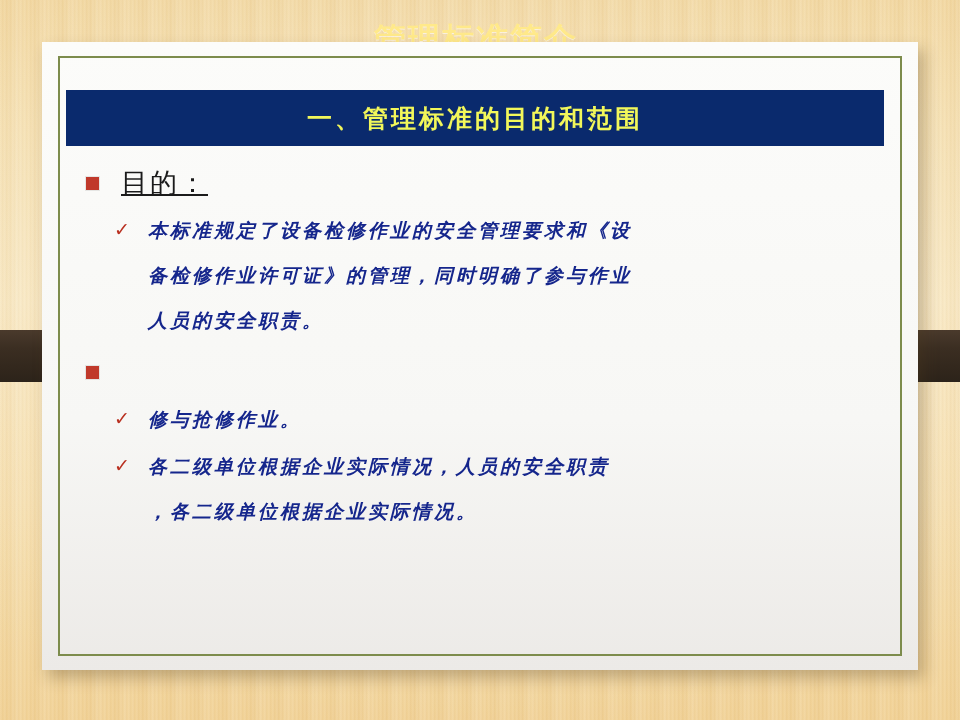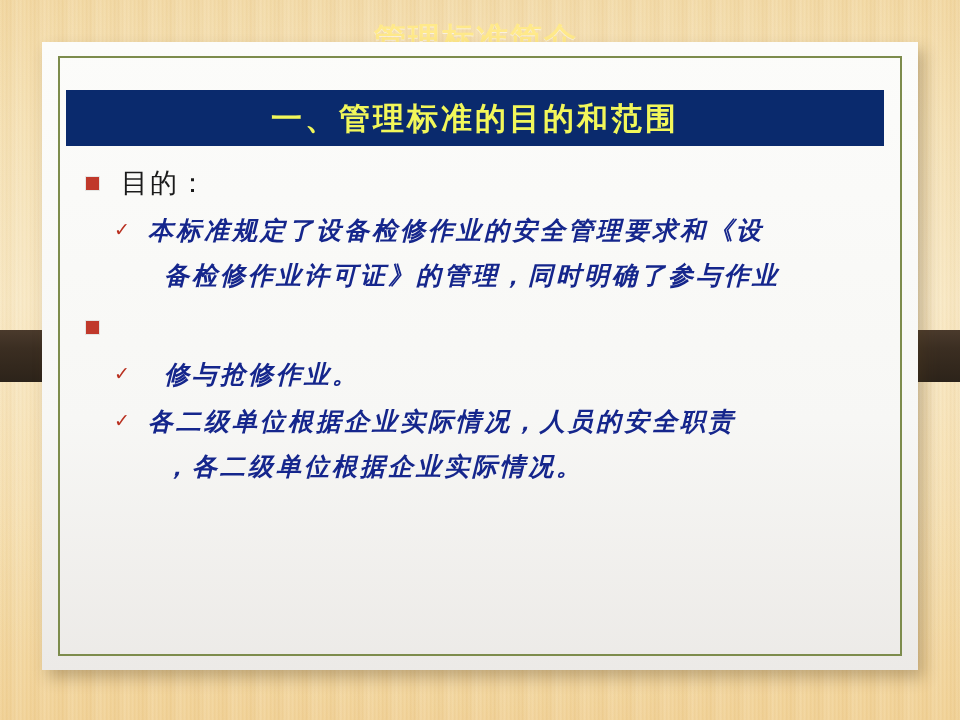--- a/index.html
+++ b/index.html
@@ -105,21 +105,21 @@
     top: 48px;
     width: 818px;
     height: 56px;
     background: #0a2a6d;
     display: flex;
     align-items: center;
     justify-content: center;
   }
   .banner-text {
     color: #f2f75a;
-    font-size: 31px;
+    font-size: 25px;
     font-weight: bold;
     letter-spacing: 3px;
     line-height: 1;
   }
 
   
   .content {
     position: absolute;
     left: 24px;
     top: 118px;
@@ -141,20 +141,21 @@
     background: #c0392b;
     flex: 0 0 auto;
     margin-right: 22px;
     box-shadow: 0 0 0 1px rgba(0,0,0,0.08);
   }
   .sec-head-label {
     font-size: 27px;
     color: #1b1b1b;
     letter-spacing: 2px;
     font-family: "Liberation Serif", "DejaVu Serif", serif;
+    text-decoration: underline;
   }
 
   .para {
     display: flex;
     align-items: flex-start;
     padding-left: 48px;
     margin-top: 2px;
   }
   .check-bullet {
     flex: 0 0 auto;
@@ -165,27 +166,27 @@
     font-size: 19px;
     line-height: 1;
   }
   .para-lines {
     flex: 1 1 auto;
   }
   .hand-line {
     font-family: Liberation Serif, serif;
     font-weight: bold;
     font-style: italic;
-    font-size: 25px;
+    font-size: 19px;
     letter-spacing: 3px;
     color: #15268c;
     line-height: 45px;
     white-space: nowrap;
   }
-  .hand-line.indent { padding-left: 0px; margin-left: 16px; }
+  .hand-line.indent { padding-left: 0px; }
 </style>
 </head>
 <body>
 
 <div class="slide">
 
   <div class="wood-sheen"></div>
 
   <div class="ribbon ribbon-left"></div>
   <div class="ribbon ribbon-right"></div>
@@ -205,20 +206,21 @@
         <div class="sec-head">
           <span class="sq-bullet"></span>
           <span class="sec-head-label">目的：</span>
         </div>
 
         <div class="para">
           <span class="check-bullet">✓</span>
           <div class="para-lines">
             <div class="hand-line">本标准规定了设备检修作业的安全管理要求和《设</div>
             <div class="hand-line indent">备检修作业许可证》的管理，同时明确了参与作业</div>
+            <div class="hand-line indent">人员的安全职责。</div>
           </div>
         </div>
       </div>
 
       <div class="section">
         <div class="sec-head">
           <span class="sq-bullet"></span>
         </div>
 
         <div class="para">

